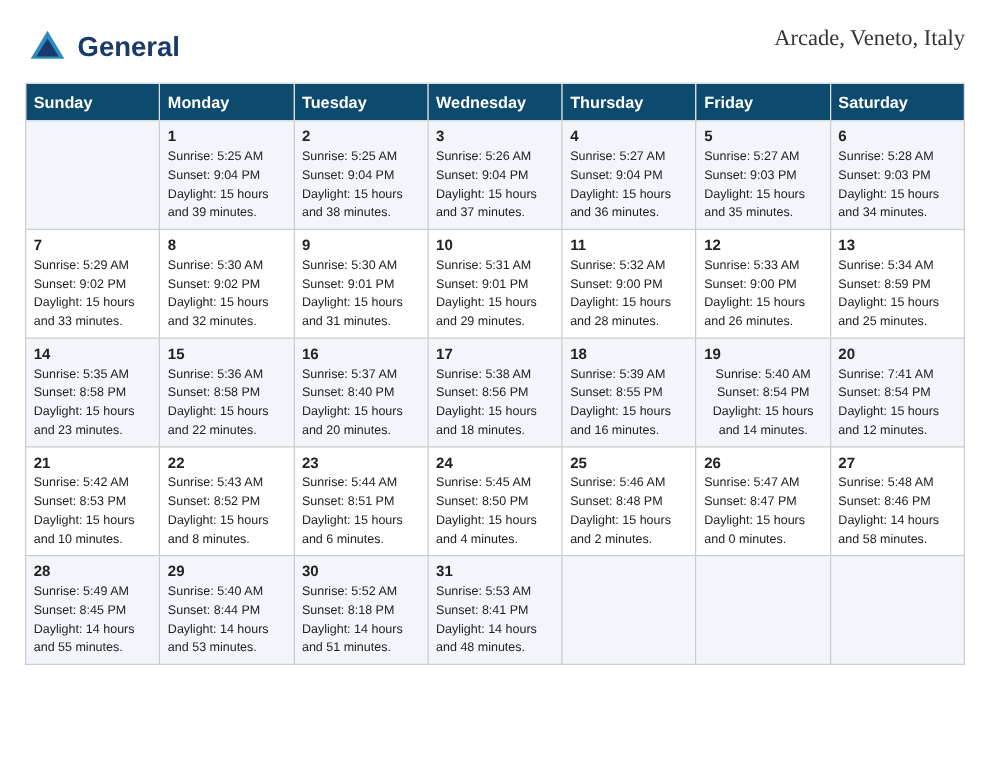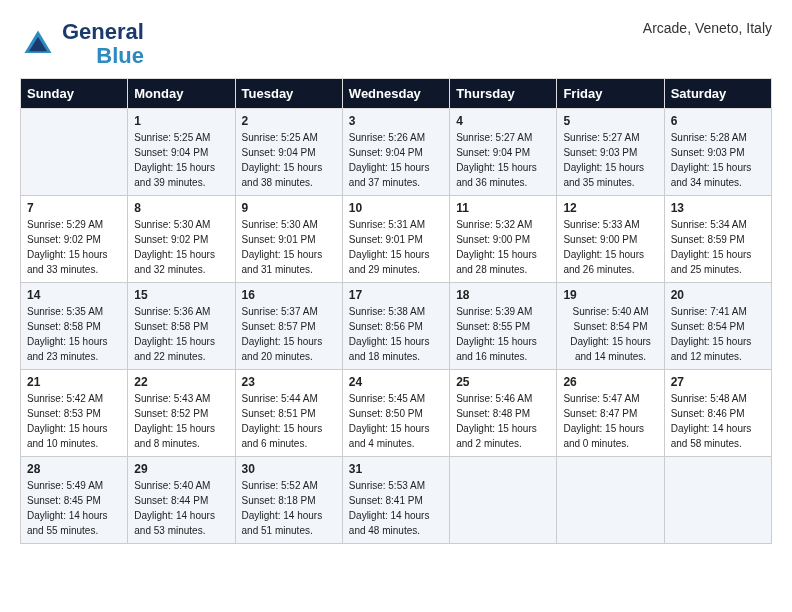--- a/index.html
+++ b/index.html
@@ -38,29 +38,30 @@
     .title-block {
       text-align: right;
     }
     .calendar-title {
       font-size: 42px;
       font-weight: bold;
       color: #1a3a6b;
       line-height: 1.1;
     }
     .calendar-subtitle {
-      font-size: 14px;
+      font-size: 18px;
       color: #333;
+      font-family: Liberation Serif, serif;
     }
     table {
       width: 100%;
       border-collapse: collapse;
     }
     thead tr th {
-      background-color: #0f172a;
+      background-color: #0c4a6e;
       color: #fff;
       font-size: 13px;
       font-weight: bold;
       padding: 7px 6px;
       text-align: left;
       border: 1px solid #ddd;
     }
     tbody tr td {
       vertical-align: top;
       border: 1px solid #ccc;
@@ -91,21 +92,20 @@
 <body>
 
 <div class="header">
   <div class="logo">
     <svg class="logo-icon" viewBox="0 0 40 40">
       <polygon points="20,5 35,30 5,30" fill="#2e8bc0"></polygon>
       <polygon points="20,12 30,28 10,28" fill="#1a3a6b"></polygon>
     </svg>
     <div class="logo-text">
       <div>General</div>
-      <div><span>Blue</span></div>
     </div>
   </div>
   <div class="title-block">
     <div class="calendar-subtitle">Arcade, Veneto, Italy</div>
   </div>
 </div>
 
 <table>
   <thead>
     <tr>
@@ -226,21 +226,21 @@
         <td>
           <div class="day-number">15</div>
           <div class="day-info" style="white-space: pre-line;">Sunrise: 5:36 AM
 Sunset: 8:58 PM
 Daylight: 15 hours
 and 22 minutes.</div>
         </td>
         <td>
           <div class="day-number">16</div>
           <div class="day-info" style="white-space: pre-line;">Sunrise: 5:37 AM
-Sunset: 8:57 PM
+Sunset: 8:40 PM
 Daylight: 15 hours
 and 20 minutes.</div>
         </td>
         <td>
           <div class="day-number">17</div>
           <div class="day-info" style="white-space: pre-line;">Sunrise: 5:38 AM
 Sunset: 8:56 PM
 Daylight: 15 hours
 and 18 minutes.</div>
         </td>

